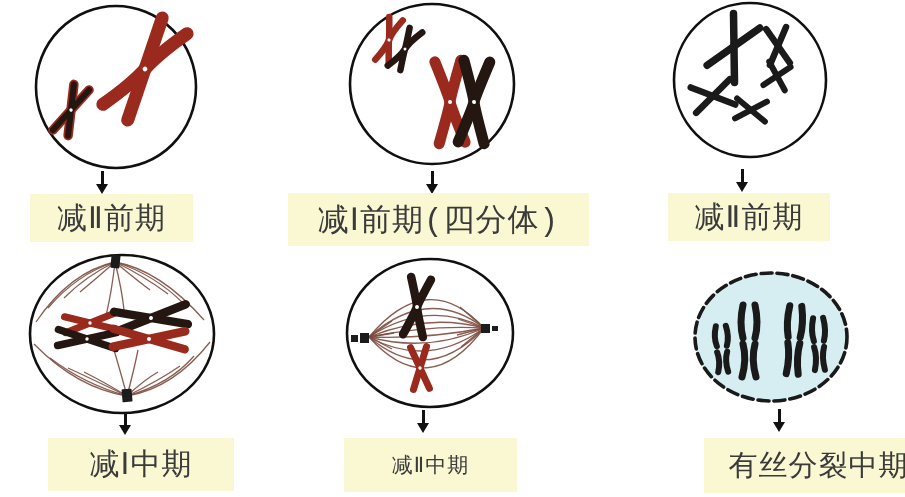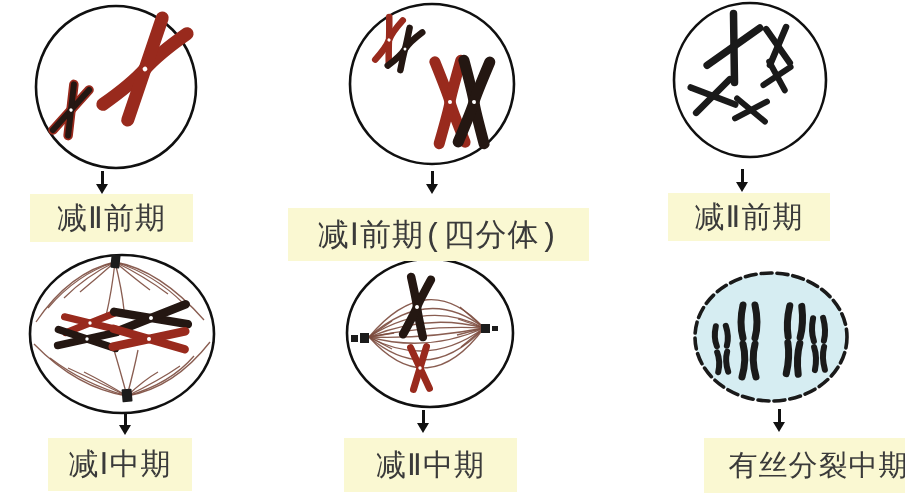--- a/index.html
+++ b/index.html
@@ -239,19 +239,19 @@
   <div class="arrow" style="left:417px;top:410px;">
       <div class="stem"></div>
       <div class="head"></div>
     </div>
   <div class="arrow" style="left:773px;top:409px;">
       <div class="stem"></div>
       <div class="head"></div>
     </div>
 
   <div class="stage-label" style="left:30px;top:194px;width:163px;height:48px;font-size:30px;">减Ⅱ前期</div>
-  <div class="stage-label" style="left:288px;top:193px;width:301px;height:53px;font-size:31px;margin-top:15px;">减Ⅰ前期(四分体)</div>
+  <div class="stage-label" style="left:288px;top:193px;width:301px;height:53px;font-size:31px;">减Ⅰ前期(四分体)</div>
   <div class="stage-label" style="left:668px;top:193px;width:162px;height:48px;font-size:30px;">减Ⅱ前期</div>
-  <div class="stage-label" style="left:48px;top:438px;width:144px;height:53px;font-size:30px;">减Ⅰ中期</div>
-  <div class="stage-label" style="left:344px;top:438px;width:173px;height:54px;font-size:30px;">减Ⅱ中期</div>
+  <div class="stage-label" style="left:48px;top:438px;width:186px;height:53px;font-size:30px;">减Ⅰ中期</div>
+  <div class="stage-label" style="left:344px;top:438px;width:173px;height:54px;font-size:21px;">减Ⅱ中期</div>
   <div class="stage-label" style="left:704px;top:438px;width:229px;height:55px;font-size:29px;">有丝分裂中期</div>
 
 </div>
 
 </body></html>

